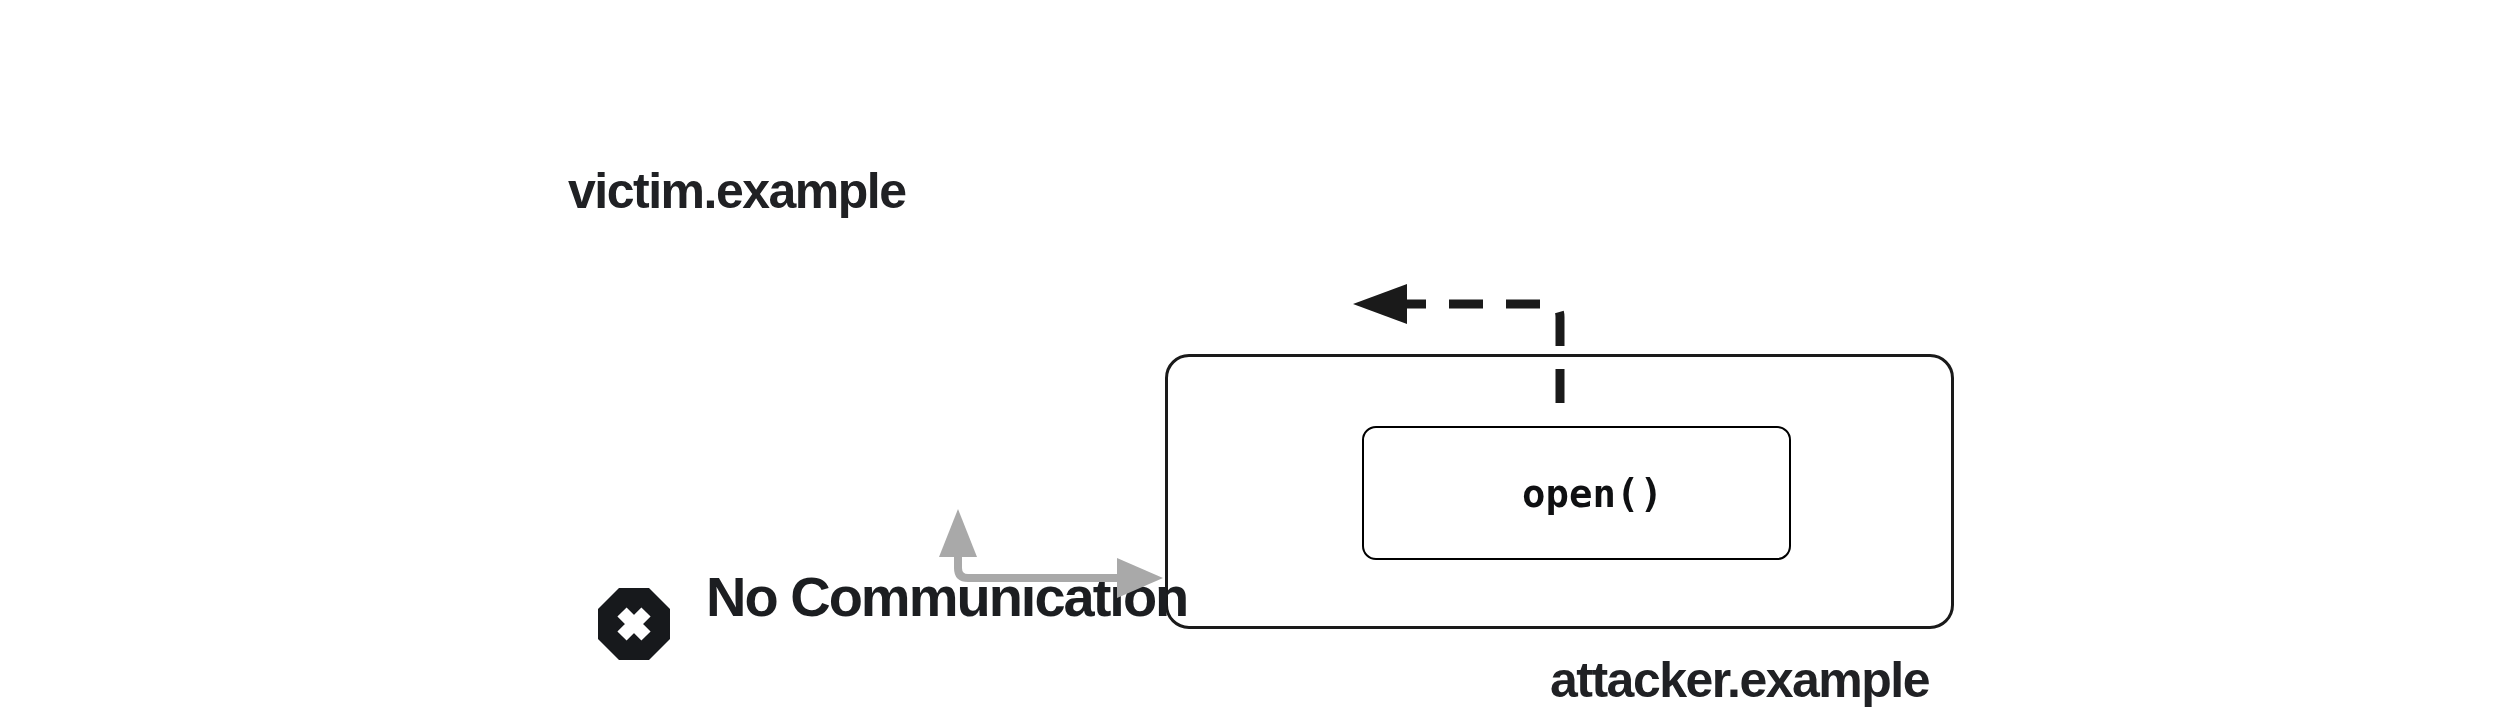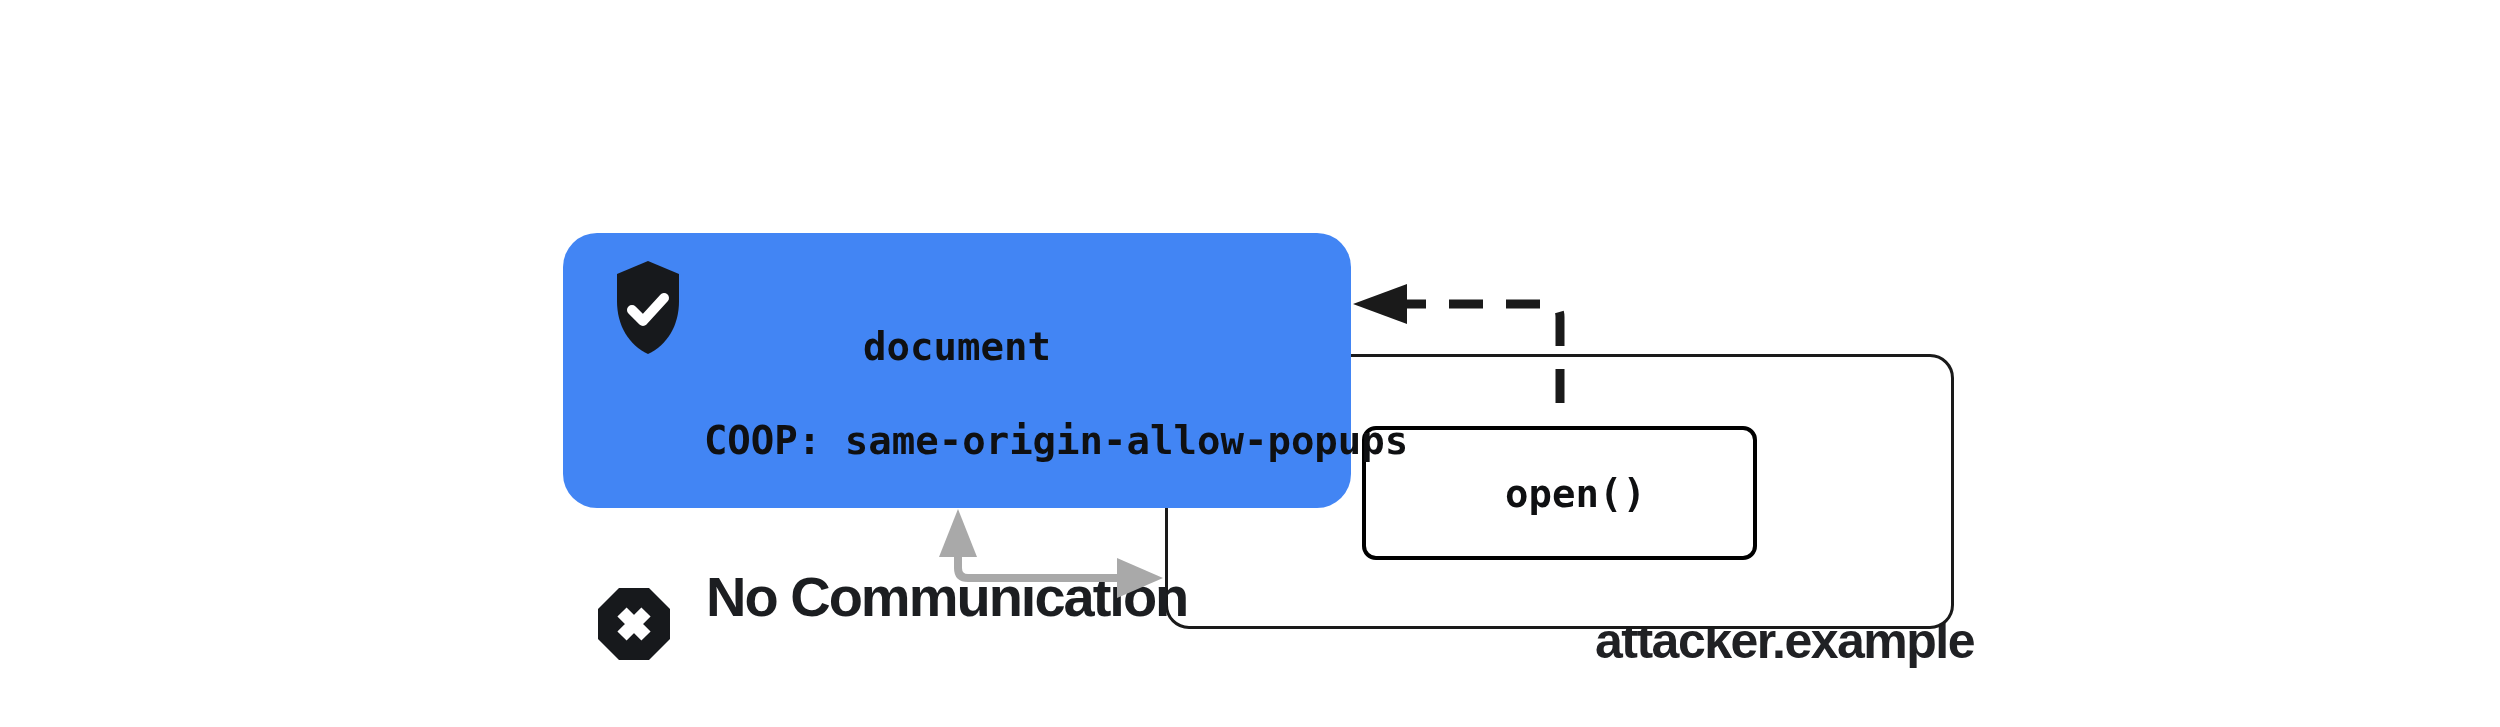--- a/index.html
+++ b/index.html
@@ -12,21 +12,21 @@
   }
   .domain-label{
     position:absolute;
     font-weight:700;
     font-size:50px;
     letter-spacing:-1.5px;
     color:#202124;
     white-space:nowrap;
   }
   #victim-label{left:568px;top:162px;}
-  #attacker-label{left:1550px;top:612px;margin-left:45px;}
+  #attacker-label{left:1550px;top:651px;}
 
   #victim-card{
     position:absolute;
     left:563px;top:233px;
     width:788px;height:275px;
     background:#4285f4;
     border-radius:34px;
     z-index:4;
   }
   #victim-card .card-text{
@@ -52,23 +52,23 @@
     width:789px;height:275px;
     box-sizing:border-box;
     border:3px solid #1a1a1a;
     border-radius:24px;
     background:#ffffff;
     z-index:1;
   }
   #open-box{
     position:absolute;
     left:1362px;top:426px;
-    width:395px;height:134px;
+    width:429px;height:134px;
     box-sizing:border-box;
-    border:4px solid #000000;
+    border:2px solid #000000;
     border-radius:14px;
     background:#ffffff;
     z-index:3;
     display:flex;align-items:center;justify-content:center;
     font-family:"DejaVu Sans Mono", monospace;
     font-weight:700;
     font-size:39px;
     color:#0f1012;
     padding-left:32px;
   }
@@ -95,36 +95,28 @@
     left:0;top:0;width:2500px;height:727px;
     z-index:6;
     pointer-events:none;
   }
 </style>
 </head>
 <body>
 
 <div id="canvas">
 
+  <div id="victim-label" class="domain-label">victim.example</div>
 
   <div id="attacker-box"></div>
 
   <div id="open-box">
     <span>open()</span>
   </div>
 
-  <div id="victim-card">
-    <svg id="shield-icon" viewBox="0 0 78 97" aria-hidden="true">
-      <path d="M39 2 L8 15 L8 42 C8 67 20 86 39 95 C58 86 70 67 70 42 L70 15 Z" fill="#17191c"></path>
-      <polyline points="23,51 34,62 55,39" fill="none" stroke="#ffffff" stroke-width="10" stroke-linecap="round" stroke-linejoin="round"></polyline>
-    </svg>
-    <div class="card-text"><span>document</span><br>
-      <span>COOP: same-origin-allow-popups</span>
-    </div>
-  </div>
 
   <div id="attacker-label" class="domain-label">attacker.example</div>
 
   <svg id="nocomm-icon" viewBox="0 0 76 76" aria-hidden="true">
     <polygon points="23,2 53,2 74,23 74,53 53,74 23,74 2,53 2,23" fill="#17191c"></polygon>
     <path d="M26 26 L50 50 M50 26 L26 50" stroke="#ffffff" stroke-width="13" stroke-linecap="butt"></path>
   </svg>
 
   <div id="nocomm-label">No Communication</div>
 

